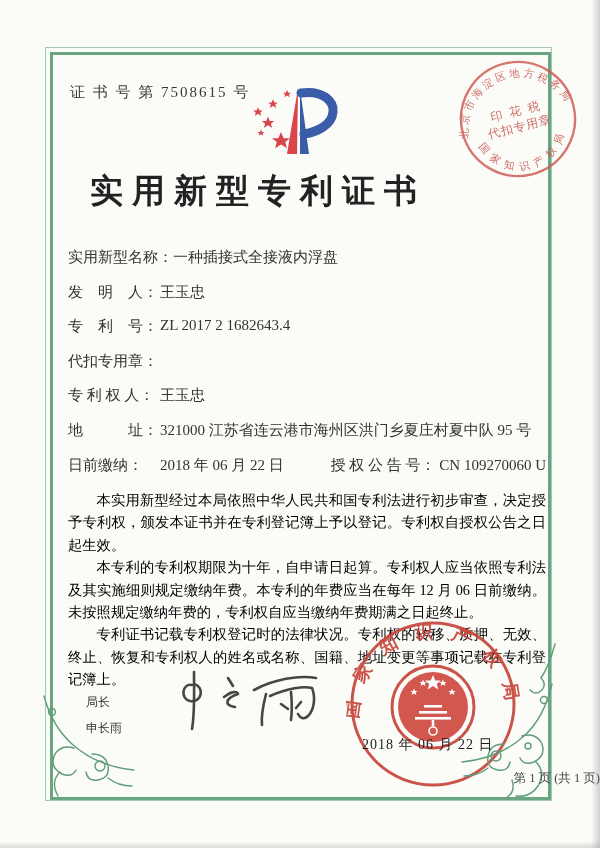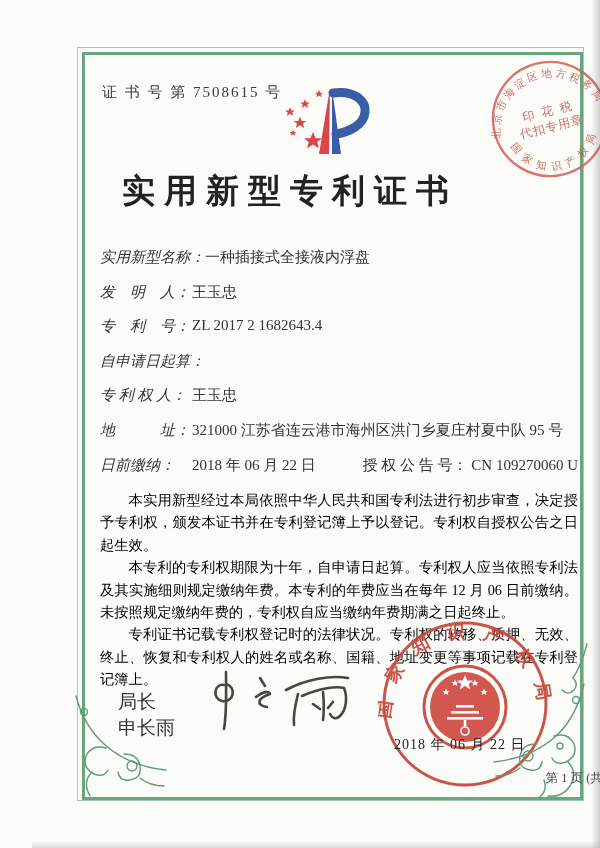--- a/index.html
+++ b/index.html
@@ -2,43 +2,43 @@
 <html><head>
 <meta charset="utf-8">
 <style>
   html,body{margin:0;padding:0;}
   body{
     width:600px;height:848px;position:relative;overflow:hidden;
     background:#fbfbf8;
     font-family:"Liberation Serif","DejaVu Serif",serif;
     color:#2e2e2e;
   }
-  .page{position:absolute;inset:0;margin-left:32px;}
+  .page{position:absolute;inset:0;}
   
   .scan-edge-right{position:absolute;right:0;top:0;width:9px;height:100%;
     background:linear-gradient(to right,rgba(0,0,0,0),rgba(110,110,110,0.30));}
   .scan-edge-bottom{position:absolute;left:0;bottom:0;width:100%;height:7px;
     background:linear-gradient(to bottom,rgba(0,0,0,0),rgba(110,110,110,0.22));}
   
   .frame-outer{position:absolute;left:45px;top:47px;width:505px;height:752px;
     border:1px solid #a3c9af;}
   .frame-inner{position:absolute;left:50px;top:52px;width:495px;height:742px;
     border:3px solid #6aa581;}
   .cert-no{position:absolute;left:70px;top:83px;font-size:15px;letter-spacing:2px;color:#3a3a3a;}
   .logo{position:absolute;left:237px;top:64px;width:130px;height:108px;}
   .title{position:absolute;left:0;top:169px;width:516px;text-align:center;
     font-size:33px;font-weight:bold;letter-spacing:9px;color:#222;}
   .fields{position:absolute;left:68px;top:248px;width:478px;font-size:15px;color:#333;}
   .field-row{height:22px;margin-bottom:12.6px;white-space:nowrap;display:flex;}
-  .field-row .lbl{display:inline-block;min-width:92px;font-style:italic;}
+  .field-row .lbl{display:inline-block;min-width:92px;}
   .field-row .grant{margin-left:auto;}
   .body-text{position:absolute;left:68px;top:489px;width:478px;
     font-size:14.3px;line-height:22.4px;text-align:justify;color:#000000;}
   .body-text p{margin:0;text-indent:2em;}
-  .officer{position:absolute;left:86px;top:689px;font-size:19px;line-height:26px;color:#333;}
+  .officer{position:absolute;left:86px;top:689px;font-size:12px;line-height:26px;color:#333;}
   .signature{position:absolute;left:178px;top:652px;width:180px;height:92px;}
   .tax-seal{position:absolute;left:451px;top:52px;width:134px;height:134px;
     transform:rotate(-14deg);opacity:.85;}
   .office-seal{position:absolute;left:346px;top:617px;width:174px;height:174px;opacity:.92;}
   .seal-date{position:absolute;left:362px;top:736px;font-size:14px;letter-spacing:1px;
     color:#1d1d1d;z-index:6;}
   .footer{position:absolute;left:0;top:770px;width:600px;text-align:right;
     font-size:12.5px;color:#444;}
   .ornament-br{position:absolute;left:452px;top:640px;width:122px;height:172px;}
   .ornament-bl{position:absolute;left:22px;top:694px;width:122px;height:118px;}
@@ -82,21 +82,21 @@
     </div>
     <div class="field-row">
       <span class="lbl">发　明　人：</span>
       <span>王玉忠</span>
     </div>
     <div class="field-row">
       <span class="lbl">专　利　号：</span>
       <span>ZL 2017 2 1682643.4</span>
     </div>
     <div class="field-row">
-      <span class="lbl">自申请日起算：</span>
+      <span class="lbl">代扣专用章：</span>
     </div>
     <div class="field-row">
       <span class="lbl">专 利 权 人：</span>
       <span>王玉忠</span>
     </div>
     <div class="field-row">
       <span class="lbl">地　　　址：</span>
       <span>321000 江苏省连云港市海州区洪门乡夏庄村夏中队 95 号</span>
     </div>
     <div class="field-row">

